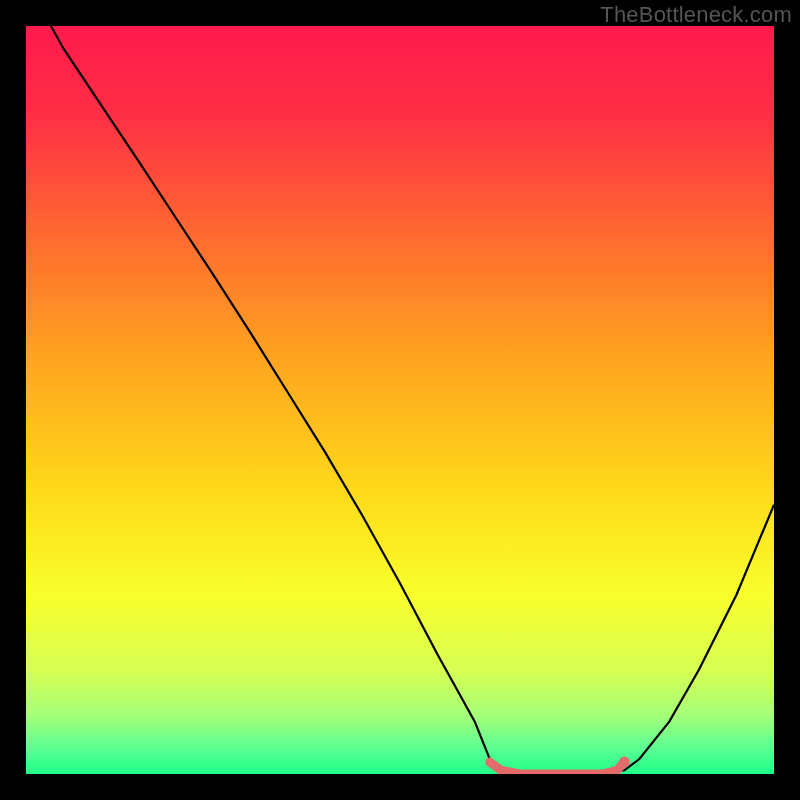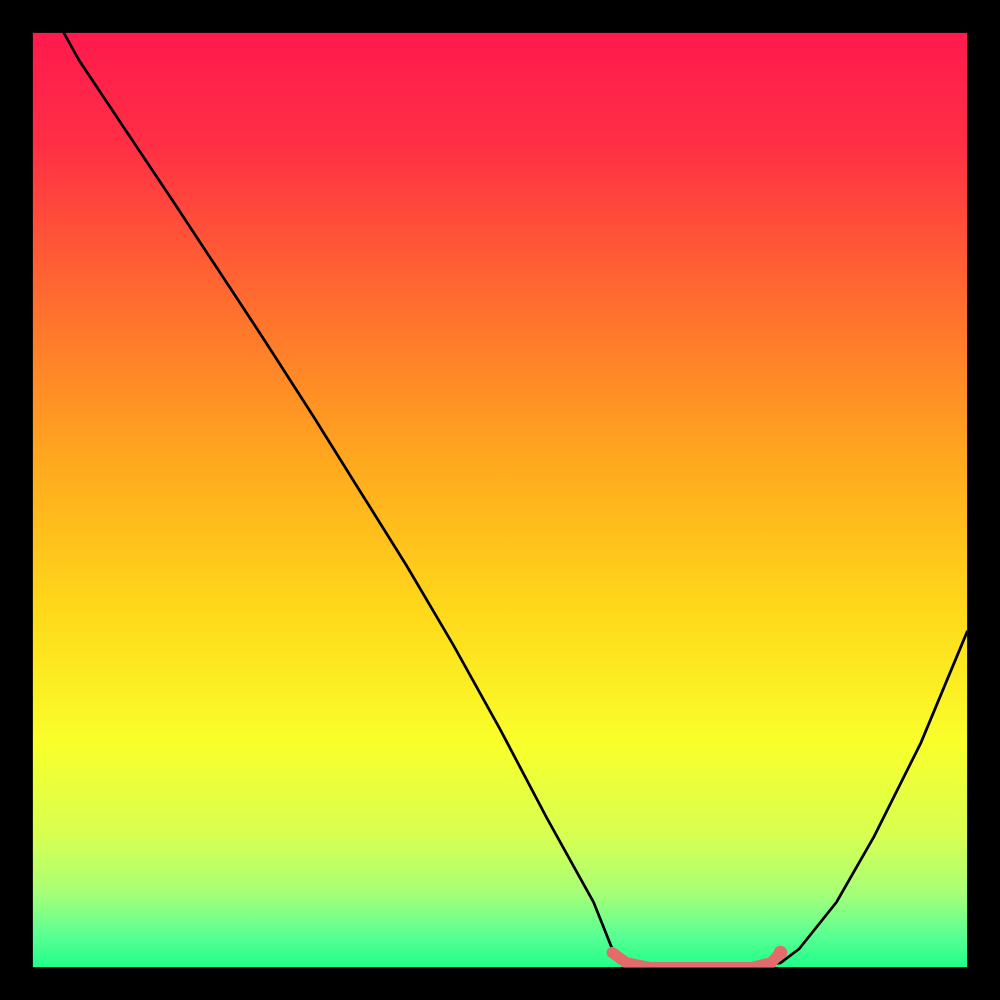--- a/index.html
+++ b/index.html
@@ -49,20 +49,21 @@
     width: 100%;
     height: 100%;
     overflow: visible;
   }
 </style>
 </head>
 <body>
 
 <div class="frame">
 
+  <div class="watermark">TheBottleneck.com</div>
 
   <div class="plot-area">
     <svg class="gradient" viewBox="0 0 100 100" preserveAspectRatio="none">
       <defs>
         <linearGradient id="bg-grad" x1="0" y1="0" x2="0" y2="1">
             <stop offset="0%" stop-color="#ff1a4d"></stop>
             <stop offset="12%" stop-color="#ff2f45"></stop>
             <stop offset="28.000000000000004%" stop-color="#ff6a30"></stop>
             <stop offset="45%" stop-color="#ffa61f"></stop>
             <stop offset="62%" stop-color="#ffd91a"></stop>

